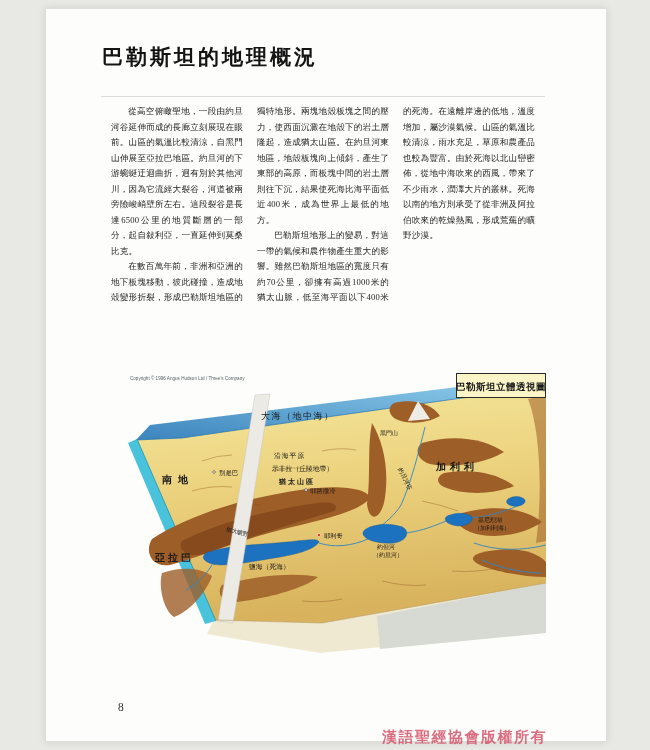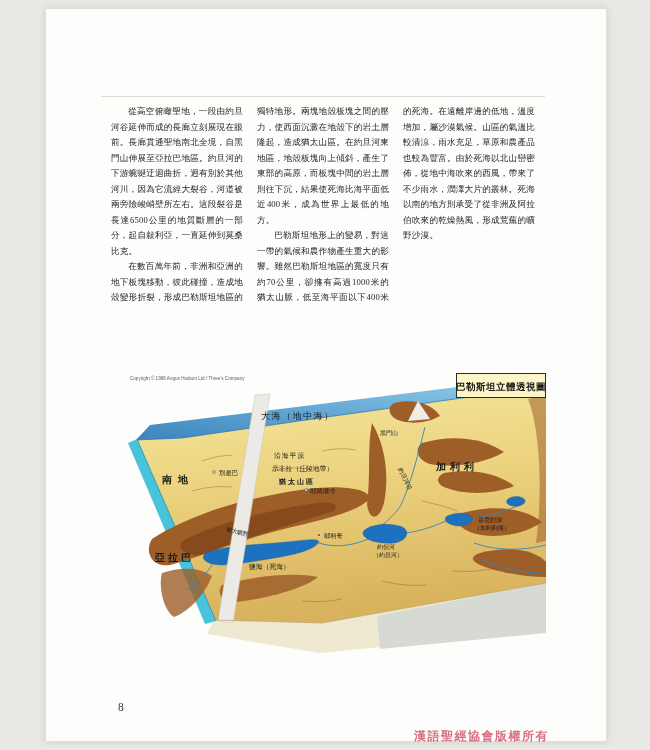--- a/index.html
+++ b/index.html
@@ -30,39 +30,40 @@
     text-align:justify;color:#1d1d1d;overflow:hidden;
   }
   .article p{margin:0;text-indent:2em;}
   .map{position:absolute;left:68px;top:354px;width:424px;height:298px;}
   .map svg{display:block;}
   .pageno{
     position:absolute;left:72px;top:692px;
     font-size:11.5px;color:#333;
   }
   .watermark{
-    position:absolute;left:368px;top:719px;
-    font-size:12px;font-weight:bold;letter-spacing:1.5px;
+    position:absolute;left:336px;top:719px;
+    font-size:15px;font-weight:bold;letter-spacing:1.5px;
     color:#d4556a;opacity:.85;white-space:nowrap;
   }
   
   text{fill:#1a1a1a;font-family:"Liberation Serif","DejaVu Serif",serif;}
   .lbl-big{font-weight:bold;}
   .lbl-copy{font-family:"Liberation Sans","DejaVu Sans",sans-serif;fill:#566;}
 </style>
 </head>
 <body>
 
 <div class="canvas">
   <div class="page">
 
+    <h1 class="doc-title">巴勒斯坦的地理概況</h1>
     <div class="title-rule"></div>
 
     <div class="article">
-      <p>從高空俯瞰聖地，一段由約旦河谷延伸而成的長廊立刻展現在眼前。長廊貫通聖地南北全境，自黑門山伸展至亞拉巴地區。約旦河的下游蜿蜒迂迴曲折，迥有別於其他河川，因為它流經大裂谷，河道被兩旁險峻峭壁所左右。這段裂谷是長達6500公里的地質斷層的一部分，起自敍利亞，一直延伸到莫桑比克。</p>
+      <p>從高空俯瞰聖地，一段由約旦河谷延伸而成的長廊立刻展現在眼前。山區的氣溫比較清涼，自黑門山伸展至亞拉巴地區。約旦河的下游蜿蜒迂迴曲折，迥有別於其他河川，因為它流經大裂谷，河道被兩旁險峻峭壁所左右。這段裂谷是長達6500公里的地質斷層的一部分，起自敍利亞，一直延伸到莫桑比克。</p>
       <p>在數百萬年前，非洲和亞洲的地下板塊移動，彼此碰撞，造成地殼變形折裂，形成巴勒斯坦地區的獨特地形。兩塊地殼板塊之間的壓力，使西面沉澱在地殼下的岩土層隆起，造成猶太山區。在約旦河東地區，地殼板塊向上傾斜，產生了東部的高原，而板塊中間的岩土層則往下沉，結果使死海比海平面低近400米，成為世界上最低的地方。</p>
       <p>巴勒斯坦地形上的變易，對這一帶的氣候和農作物產生重大的影響。雖然巴勒斯坦地區的寬度只有約70公里，卻擁有高過1000米的猶太山脈，低至海平面以下400米的死海。在遠離岸邊的低地，溫度增加，屬沙漠氣候。山區的氣溫比較清涼，雨水充足，草原和農產品也較為豐富。由於死海以北山巒密佈，從地中海吹來的西風，帶來了不少雨水，潤澤大片的叢林。死海以南的地方則承受了從非洲及阿拉伯吹來的乾燥熱風，形成荒蕪的曠野沙漠。</p>
     </div>
 
     <figure class="map" style="margin:8px">
       <svg viewBox="0 0 424 298" width="424" height="298">
         <defs>
           <linearGradient id="seaGrad" x1="0" y1="1" x2="1" y2="0">
             <stop offset="0" stop-color="#3b84bd"></stop>
             <stop offset="1" stop-color="#96d3ef"></stop>

